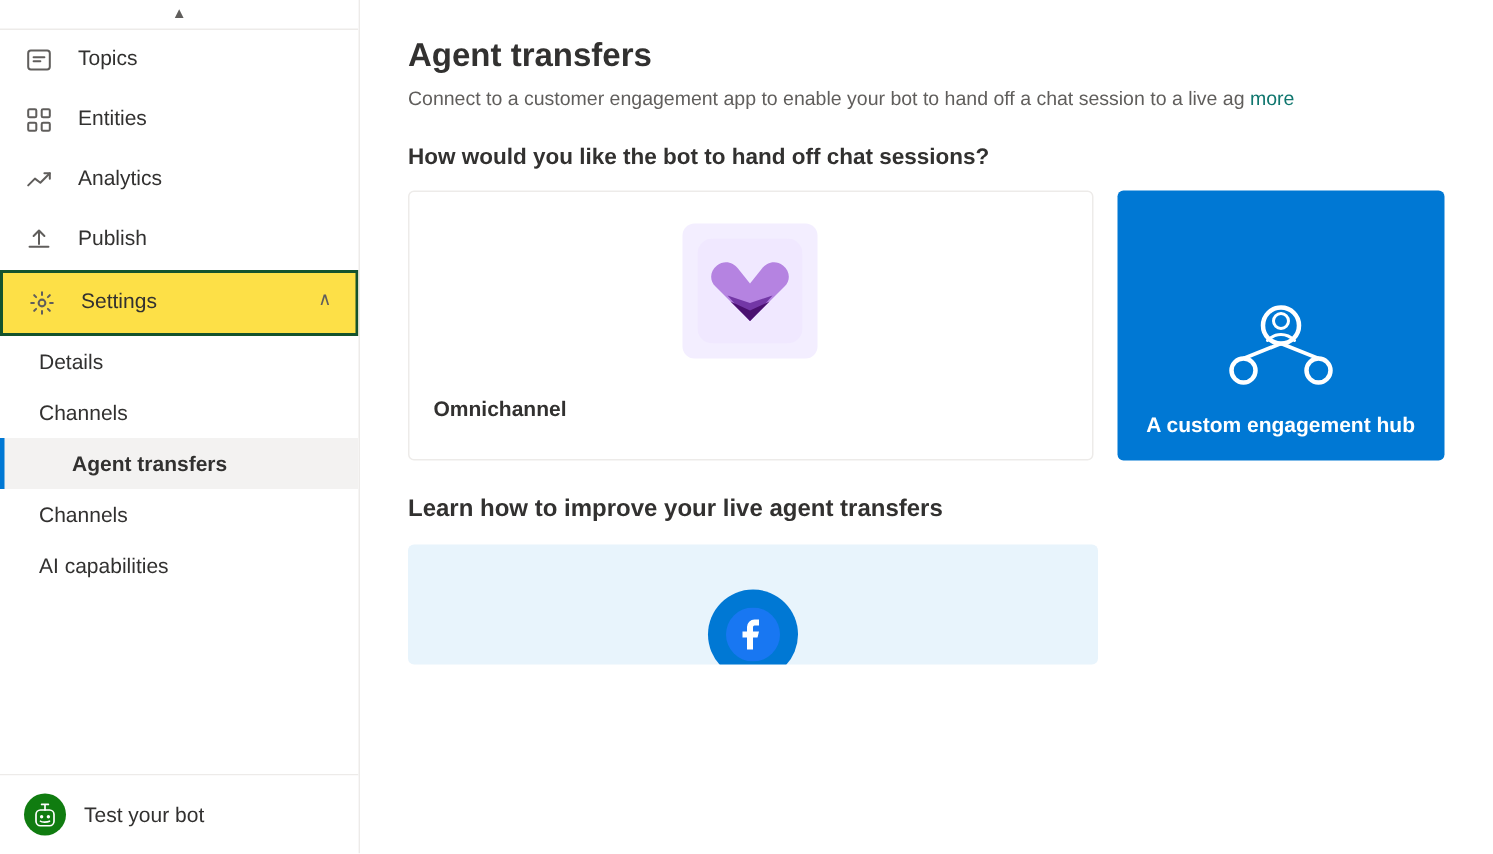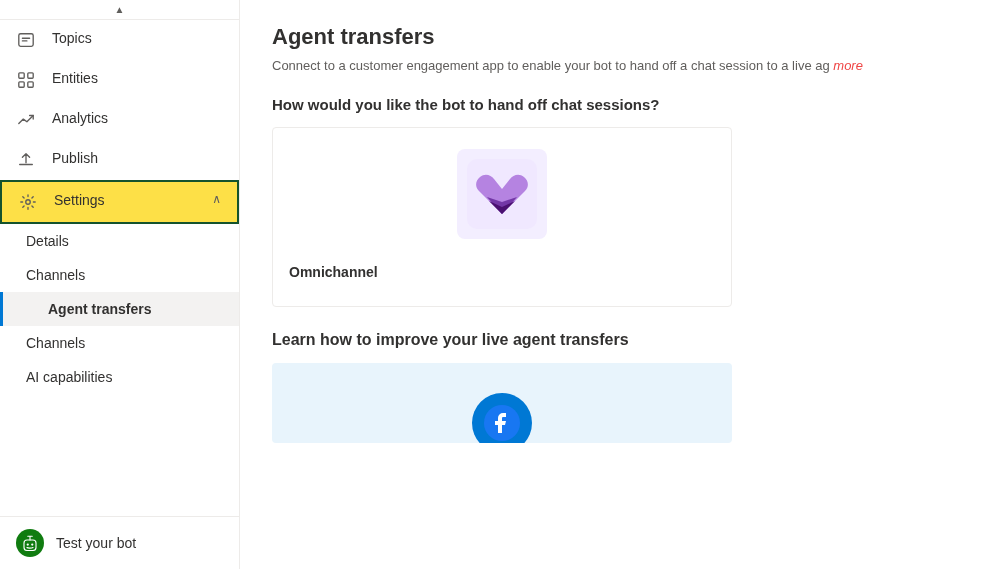--- a/index.html
+++ b/index.html
@@ -120,23 +120,22 @@
     }
 
     .page-subtitle {
       font-size: 13px;
       color: #605e5c;
       line-height: 1.5;
       margin-bottom: 4px;
     }
 
     .page-subtitle a {
-      color: #ef4444;
+      color: #0f766e;
       text-decoration: none;
-      font-style: italic;
     }
 
     .section-title {
       font-size: 15px;
       font-weight: 600;
       color: #323130;
       margin: 20px 0 14px 0;
     }
 
     
@@ -383,20 +382,34 @@
             <path d="M35 55 L12 32 C8 28 8 22 13 18 C18 14 24 16 27 20 L35 30 L43 20 C46 16 52 14 57 18 C62 22 62 28 58 32 Z" fill="#9b59d4" opacity="0.7"></path>
             <path d="M35 55 L20 38 L35 43 L50 38 Z" fill="#6b2fa0" opacity="0.9"></path>
 
             <path d="M22 42 L35 55 L48 42 L35 48 Z" fill="#4a1070"></path>
           </svg>
         </div>
       </div>
       <div class="card-label">Omnichannel</div>
     </div>
 
+    <div class="card-partial">
+
+      <svg width="80" height="80" viewBox="0 0 80 80" fill="none" xmlns="http://www.w3.org/2000/svg">
+        <circle cx="40" cy="30" r="12" stroke="white" stroke-width="3"></circle>
+        <circle cx="15" cy="60" r="8" stroke="white" stroke-width="3"></circle>
+        <circle cx="65" cy="60" r="8" stroke="white" stroke-width="3"></circle>
+        <line x1="40" y1="42" x2="15" y2="52" stroke="white" stroke-width="2.5"></line>
+        <line x1="40" y1="42" x2="65" y2="52" stroke="white" stroke-width="2.5"></line>
+
+        <circle cx="40" cy="27" r="5" stroke="white" stroke-width="2"></circle>
+        <path d="M31 40 Q35 36 40 36 Q45 36 49 40" stroke="white" stroke-width="2" stroke-linecap="round"></path>
+      </svg>
+      <div class="card-partial-label">A custom engagement hub</div>
+    </div>
 
   </div>
 
   <div class="learn-section-title">Learn how to improve your live agent transfers</div>
 
   <div class="learn-card">
     <div class="learn-card-circle">
 
       <svg width="36" height="36" viewBox="0 0 36 36" fill="none">
         <circle cx="18" cy="18" r="18" fill="#1877f2"></circle>

